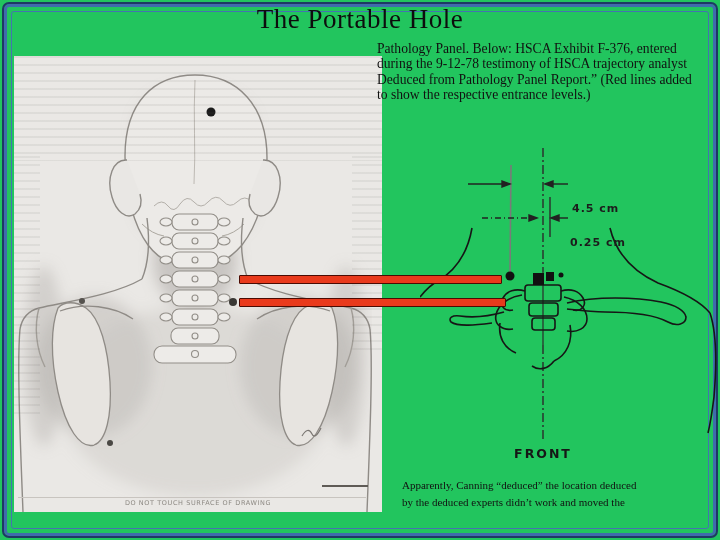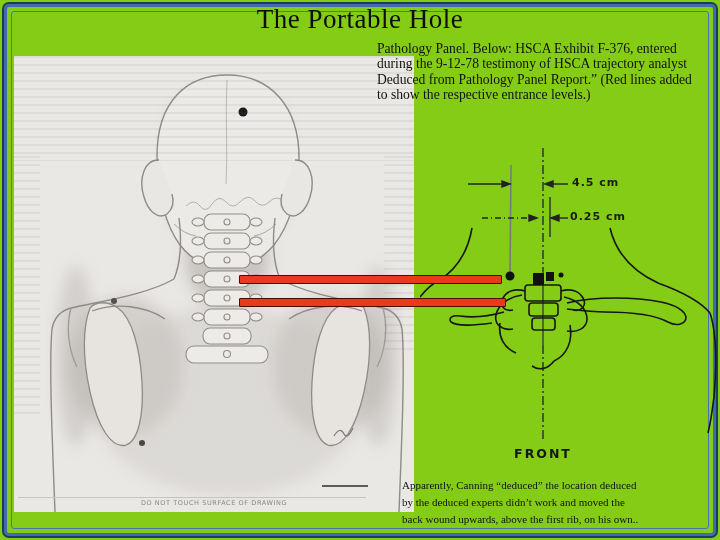--- a/index.html
+++ b/index.html
@@ -1,28 +1,28 @@
 <!DOCTYPE html>
 <html><head>
 <meta charset="utf-8">
 <style>
   html,body{margin:0;padding:0;background:#888;}
-  .slide{position:relative;width:720px;height:540px;background:#84cc16;overflow:hidden;
+  .slide{position:relative;width:720px;height:540px;background:#22c55e;overflow:hidden;
          font-family:"Liberation Serif",serif;}
   
   .frame-outer{position:absolute;inset:2px;border:2px solid #1d3a63;border-radius:7px;
                box-shadow:inset 0 0 0 3px #3f6cab;pointer-events:none;}
   .frame-inner{position:absolute;inset:11px;border:1px solid #4474b0;border-radius:3px;pointer-events:none;}
 
   .title{position:absolute;top:4px;left:0;right:0;margin:0;text-align:center;
          font-size:27px;font-weight:normal;color:#0d0d0d;letter-spacing:.5px;}
 
   
   .left-figure{position:absolute;left:14px;top:56px;width:368px;height:456px;
-               background:#eae8e5;overflow:hidden;padding-left:32px;}
+               background:#eae8e5;overflow:hidden;}
   .bleed{position:absolute;opacity:.16;pointer-events:none;
          background:repeating-linear-gradient(to bottom,rgba(95,93,88,.55) 0 2px,transparent 2px 8px);}
   .bleed.top{left:0;top:0;right:0;height:105px;}
   .bleed.rightcol{right:0;top:100px;width:30px;height:200px;}
   .bleed.leftcol{left:0;top:100px;width:26px;height:260px;}
   .fig-rule{position:absolute;left:4px;top:441px;width:348px;height:1px;background:#c8c4bf;}
   .fig-caption{position:absolute;left:0;right:0;top:443px;text-align:center;
                font-family:"DejaVu Sans",sans-serif;font-size:6.5px;color:#8d8983;letter-spacing:.6px;}
   .scale-bar{position:absolute;left:308px;top:429px;width:46px;height:2px;background:#5f5b56;}
 
@@ -30,21 +30,21 @@
   .red-bar{position:absolute;height:7px;border:1.5px solid #4a0b03;border-radius:1px;background:#e93a1c;z-index:6;}
   .red-bar.upper{left:239px;top:275px;width:261px;}
   .red-bar.lower{left:239px;top:298px;width:265px;}
 
   
   .desc{position:absolute;left:377px;top:41px;font-size:13.6px;line-height:15.3px;color:#111;white-space:nowrap;}
   .comment{position:absolute;left:402px;top:477px;font-size:11px;line-height:17px;color:#111;white-space:nowrap;}
 
   
   .diagram{position:absolute;left:420px;top:145px;width:298px;height:330px;}
-  .meas{position:absolute;font-family:"DejaVu Sans",sans-serif;font-weight:bold;font-size:11px;color:#1c1c1c;letter-spacing:1px;}
+  .meas{position:absolute;font-family:"DejaVu Sans",sans-serif;font-weight:bold;font-size:11px;color:#1c1c1c;letter-spacing:1px;margin-top:26px;}
   .meas.top{left:152px;top:31px;}
   .meas.bottom{left:150px;top:65px;}
   .front-label{position:absolute;left:63px;top:301px;width:120px;text-align:center;
                font-family:"DejaVu Sans",sans-serif;font-weight:bold;font-size:12.5px;color:#161616;letter-spacing:2px;}
   svg{display:block;}
 </style>
 </head>
 <body>
 
 <div class="slide">
@@ -216,16 +216,15 @@
     <div class="meas bottom">0.25 cm</div>
     <div class="front-label">FRONT</div>
   </div>
 
   <div class="red-bar upper" style="background: rgb(233, 58, 28); border-color: rgb(74, 11, 3);"></div>
   <div class="red-bar lower" style="background: rgb(233, 58, 28); border-color: rgb(74, 11, 3);"></div>
 
   <div class="comment">
     <div>Apparently, Canning “deduced” the location deduced</div>
     <div>by the deduced experts didn’t work and moved the</div>
-    <div>back wound upwards, above the first rib, on his own..</div>
   </div>
 
 </div>
 
 </body></html>

